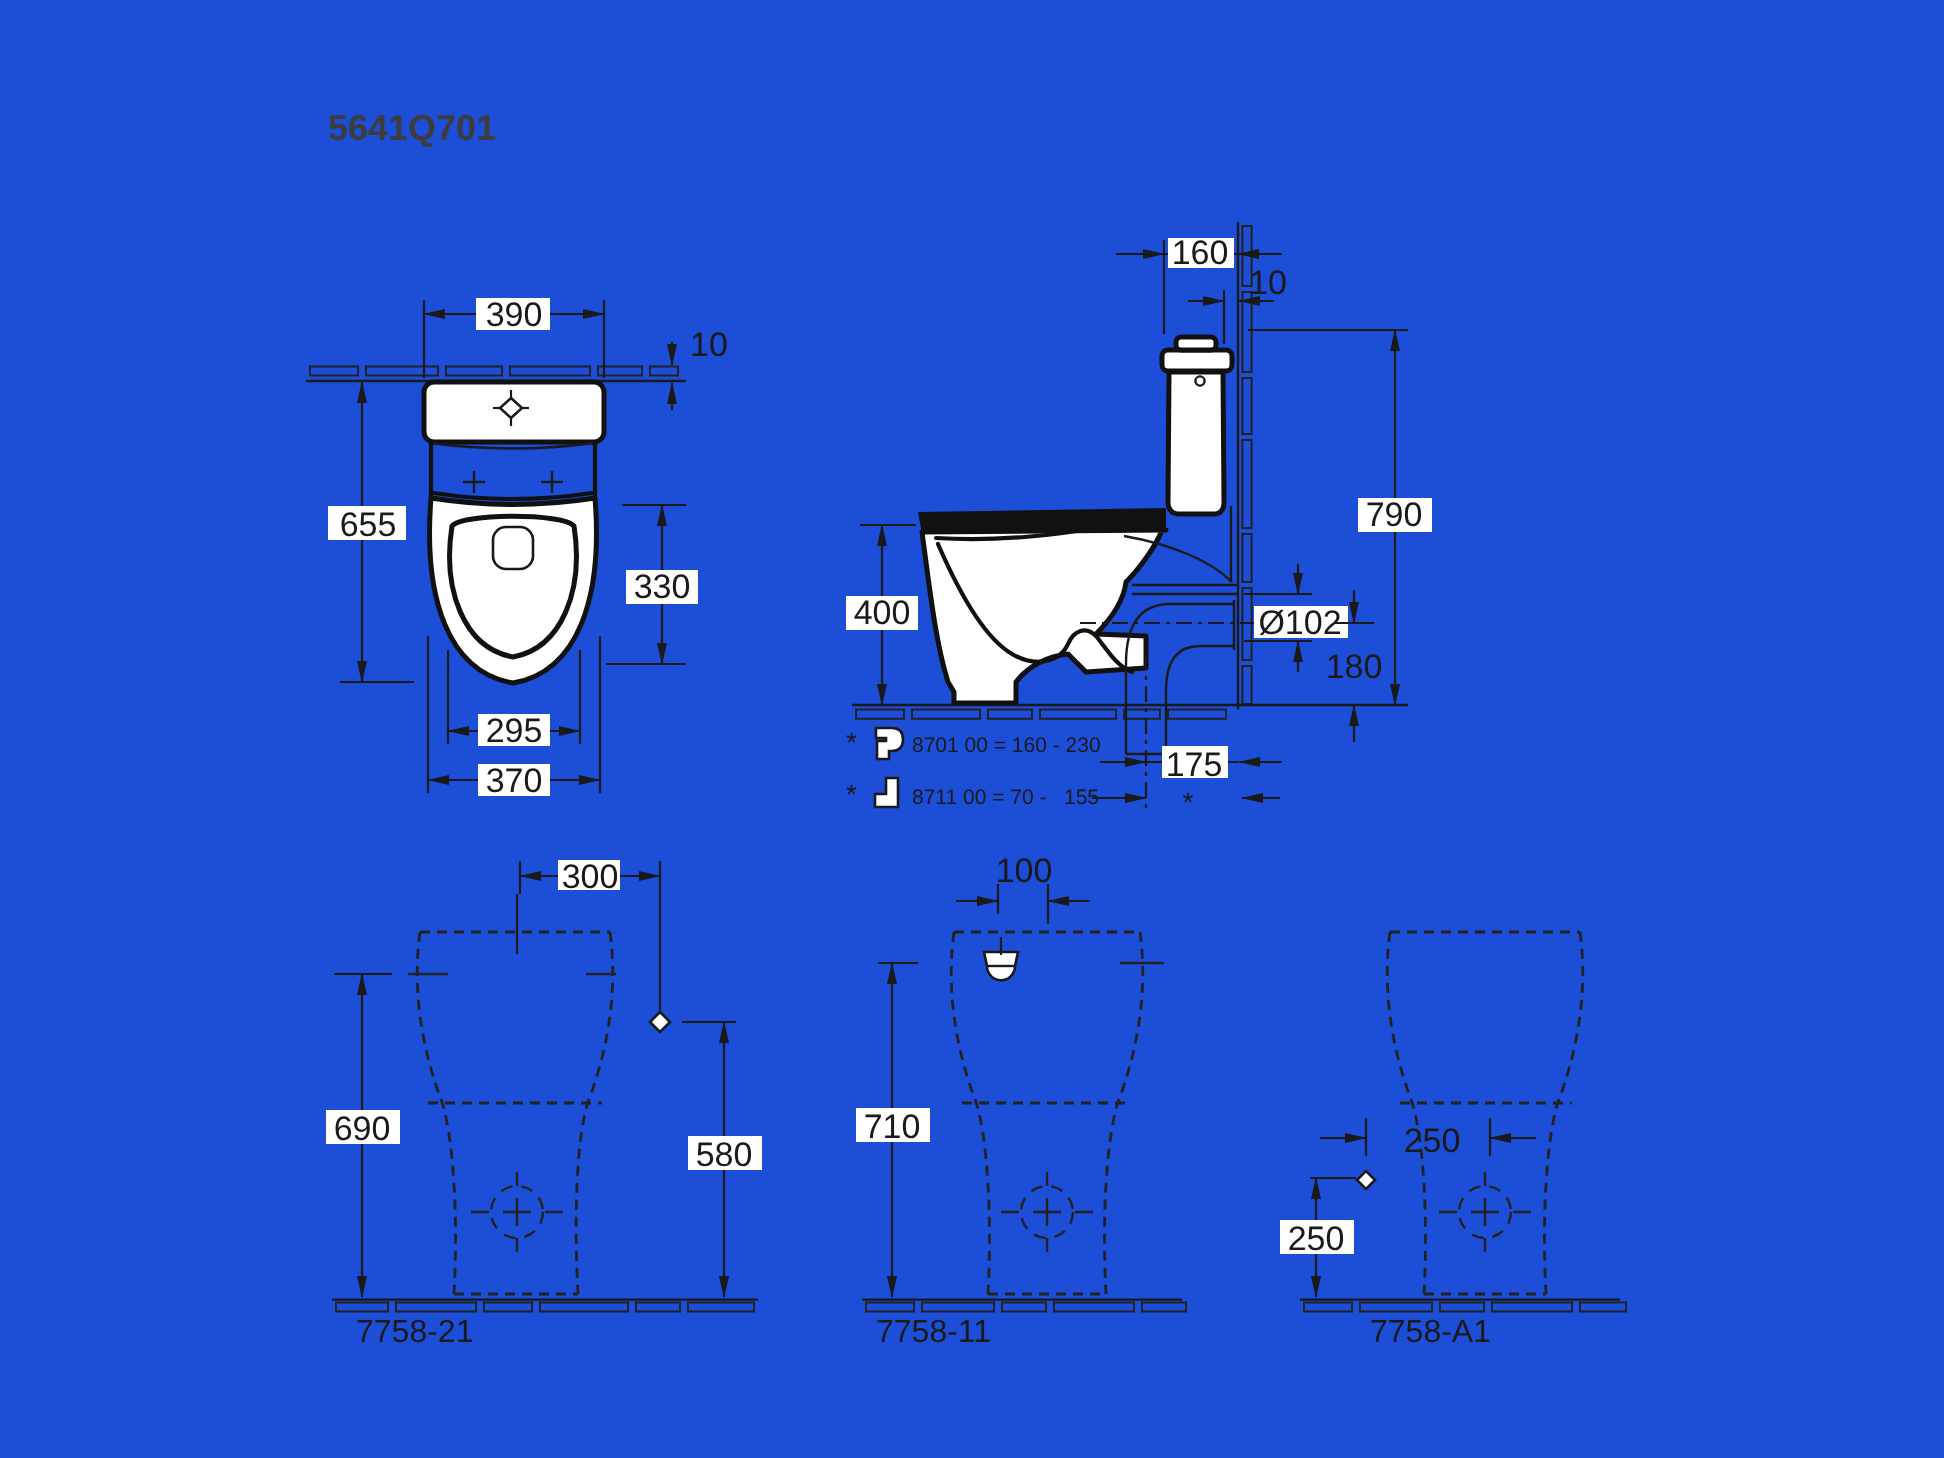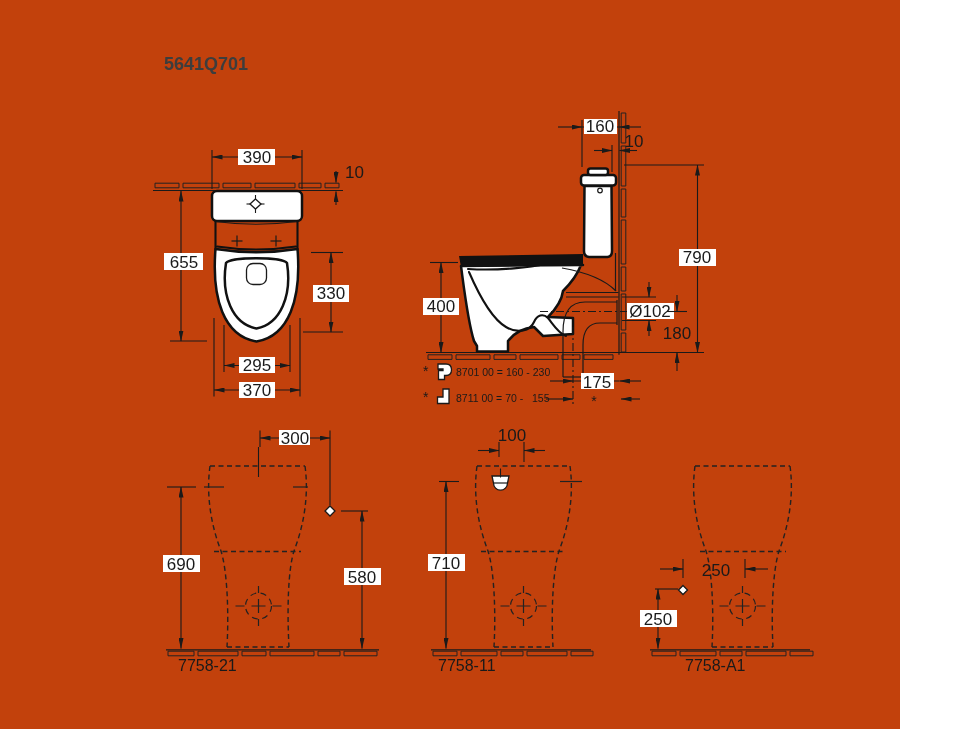--- a/index.html
+++ b/index.html
@@ -1,16 +1,16 @@
 <!DOCTYPE html>
 <html><head>
 <meta charset="utf-8">
 <style>
   html,body{margin:0;padding:0;background:#fff;}
-  #stage{position:relative;width:900px;height:729px;background:#c2410c;overflow:hidden;
+  #stage{position:relative;width:972px;height:729px;background:#1d4ed8;overflow:hidden;
          font-family:"Liberation Sans", sans-serif;}
   svg{position:absolute;left:0;top:0;}
   text{font-family:"Liberation Sans", sans-serif;fill:#1a1a1a;}
   .dimtxt{font-size:17px;}
   .viewlbl{font-size:16px;}
   .notetxt{font-size:10.5px;white-space:pre;}
   .star{font-size:14px;}
   .title{font-size:18px;font-weight:bold;fill:#3d3d3d;}
   .dim{stroke:#1a1a1a;stroke-width:1.1;fill:none;}
   .thin{stroke:#1a1a1a;stroke-width:1.2;fill:none;}

